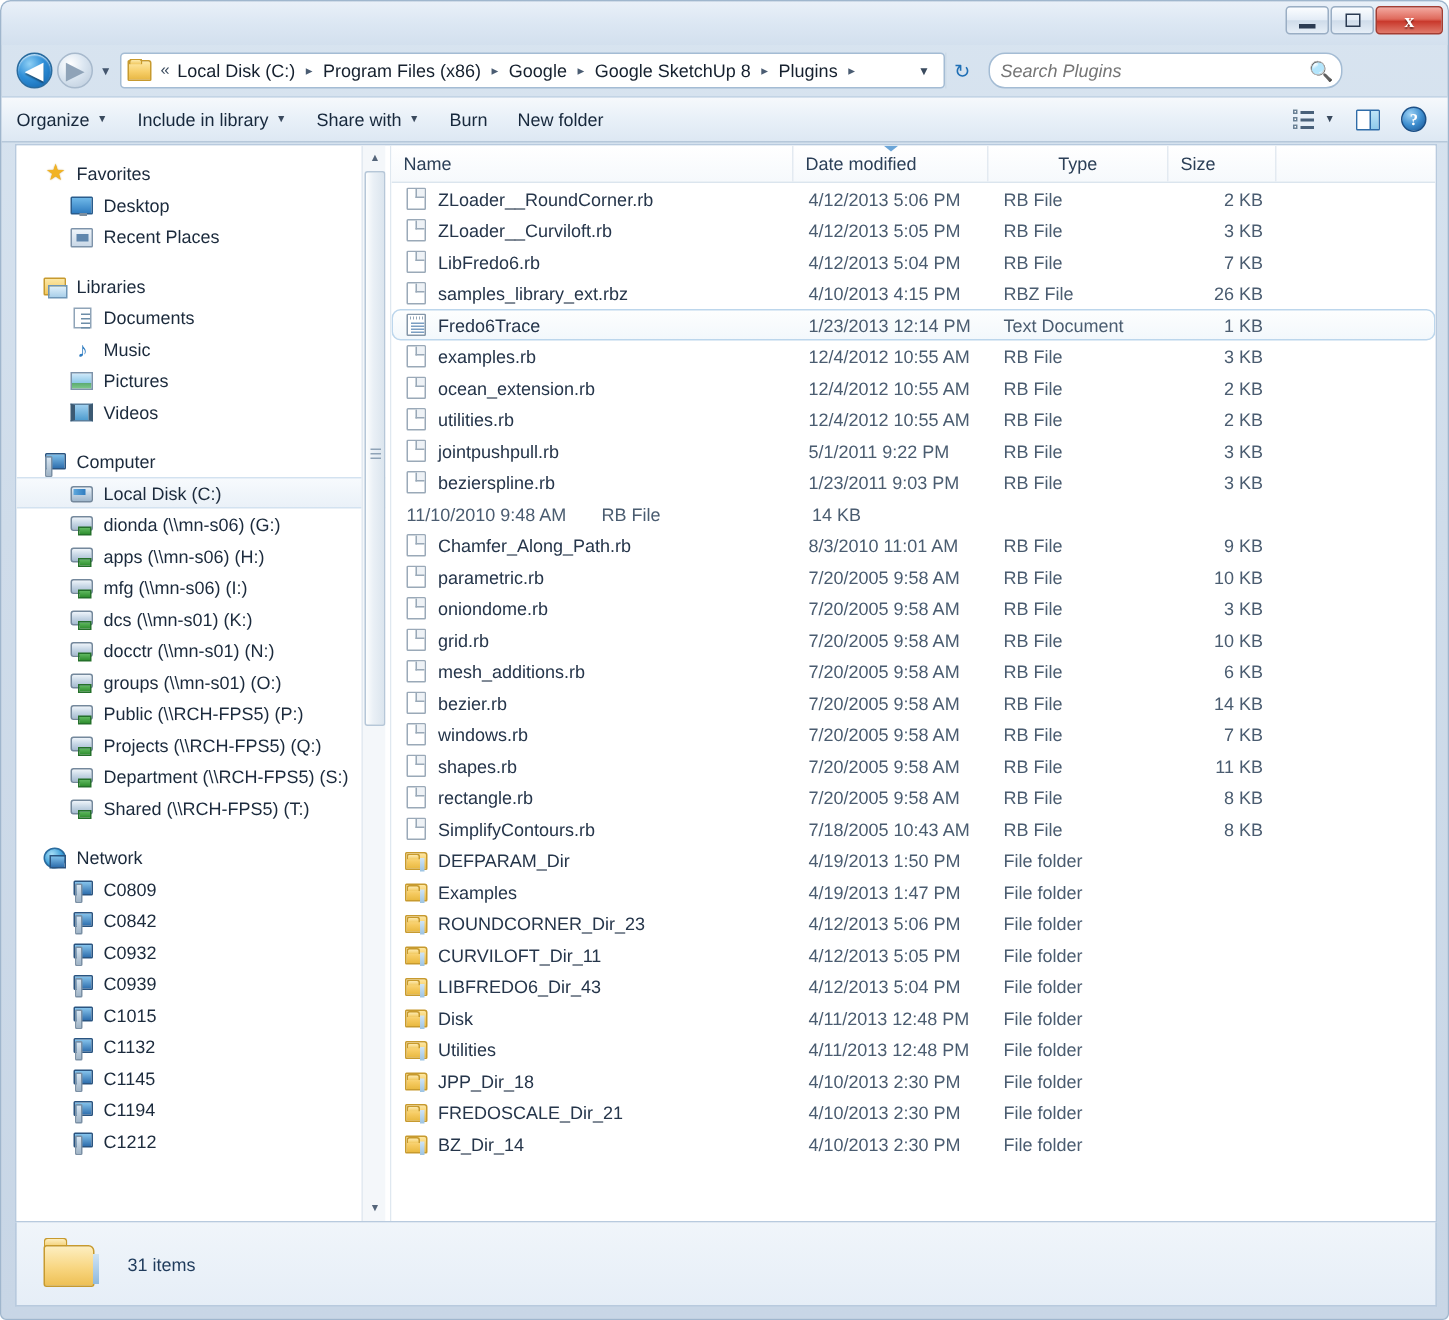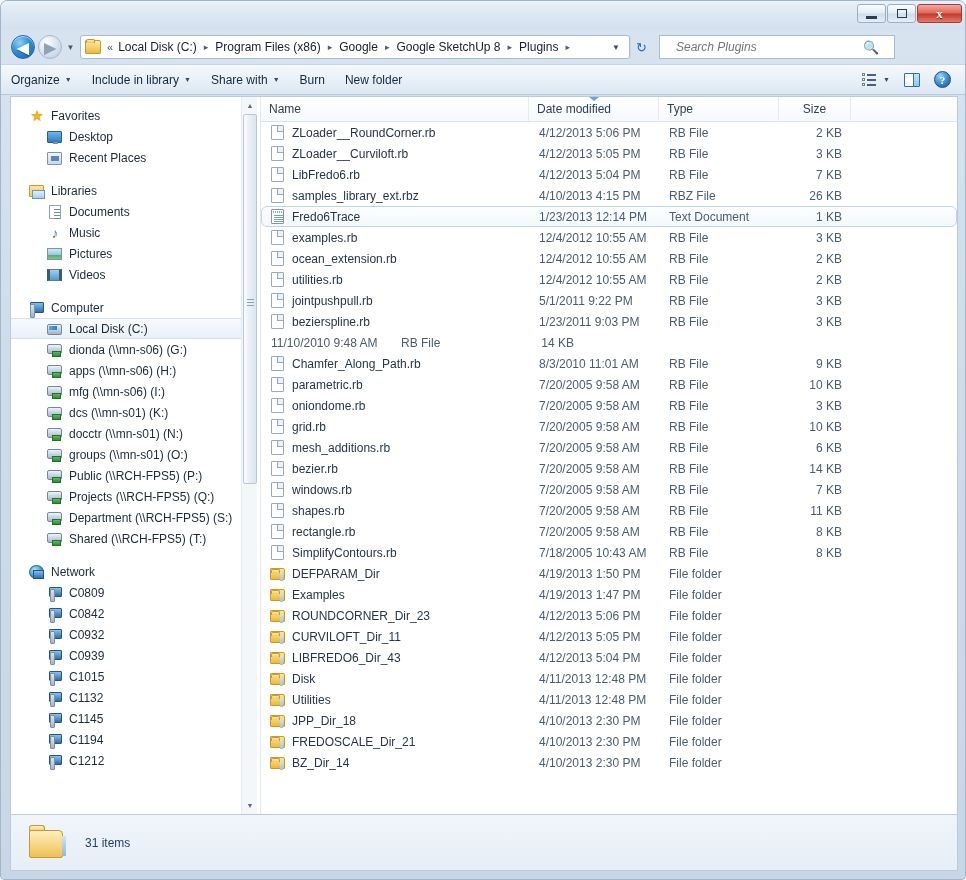--- a/index.html
+++ b/index.html
@@ -123,22 +123,22 @@
   }
   #refresh-btn {
     width: 22px; height: 24px; flex: none;
     display: flex; align-items: center; justify-content: center;
     border-left: 1px solid #cddbe8;
     color: #1f6fb5; font-size: 13px; cursor: default;
   }
 
   #searchbox {
     flex: none; width: 236px; height: 24px; margin-left: 7px;
-    background: #ffffff; border: 1px solid #a4bcd4; border-radius: 0;
-    display: flex; align-items: center; padding: 0 14px; justify-content: flex-end;
+    background: #ffffff; border: 1px solid #a4bcd4; border-radius: 11px;
+    display: flex; align-items: center; padding: 0 5px; justify-content: flex-end;
   }
   #search-input {
     flex: 1; border: none; outline: none;
     font-family: "Liberation Sans", sans-serif;
     font-size: 12px; font-style: italic; color: #8a8a8a;
     background: transparent;
   }
   #search-icon { font-size: 13px; color: #3b6ea5; flex: none; }
 
   
@@ -399,22 +399,22 @@
   }
   .colh.sorted:before {
     content: ""; position: absolute; left: 50%; top: 0;
     transform: translateX(-50%);
     border-left: 5px solid transparent;
     border-right: 5px solid transparent;
     border-top: 4px solid #6aa5d8;
   }
   .colh-name { width: 268px; }
   .colh-date { width: 130px; }
-  .colh-type { width: 120px; }
-  .colh-size { width: 72px; justify-content: center; }
+  .colh-type { width: 120px; justify-content: center; }
+  .colh-size { width: 72px; justify-content: flex-start; }
   .colh-blank { flex: 1; border-right: none; }
 
   #filelist { position: relative; }
   .row {
     height: 21px; display: flex; align-items: center;
     font-size: 12px; color: #25354a;
     border: 1px solid transparent;
     cursor: default;
   }
   .row.selected {

